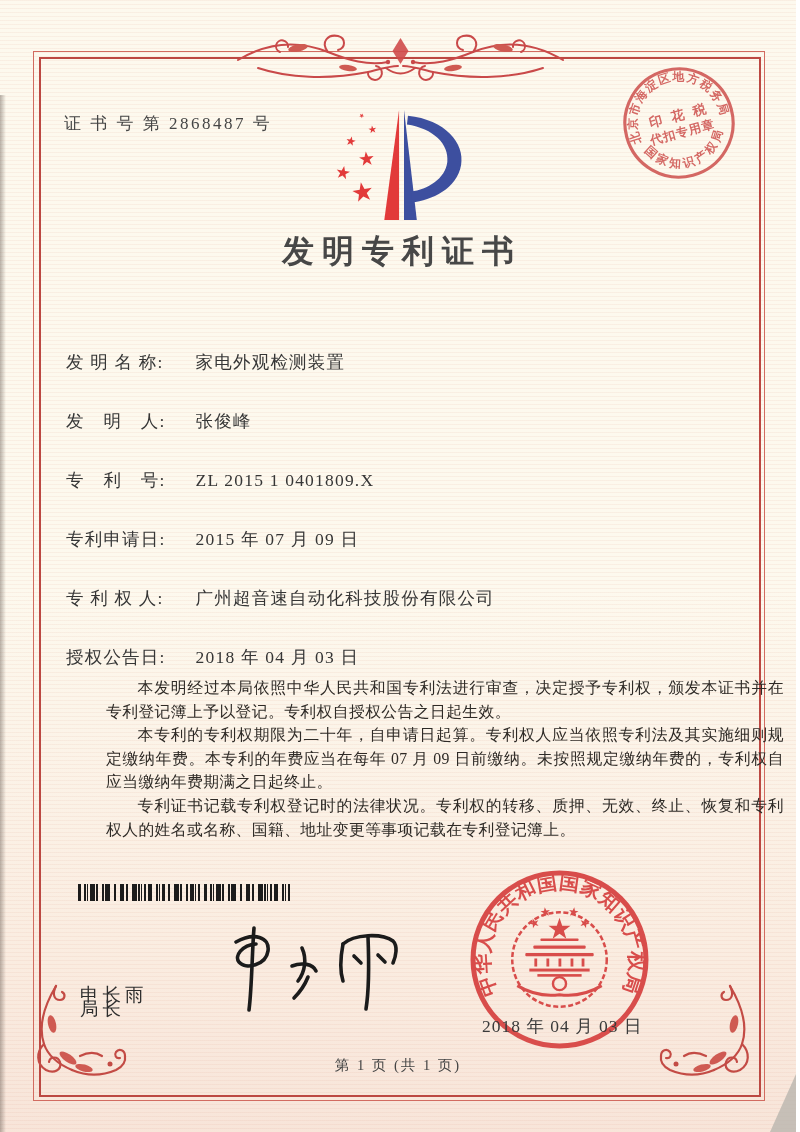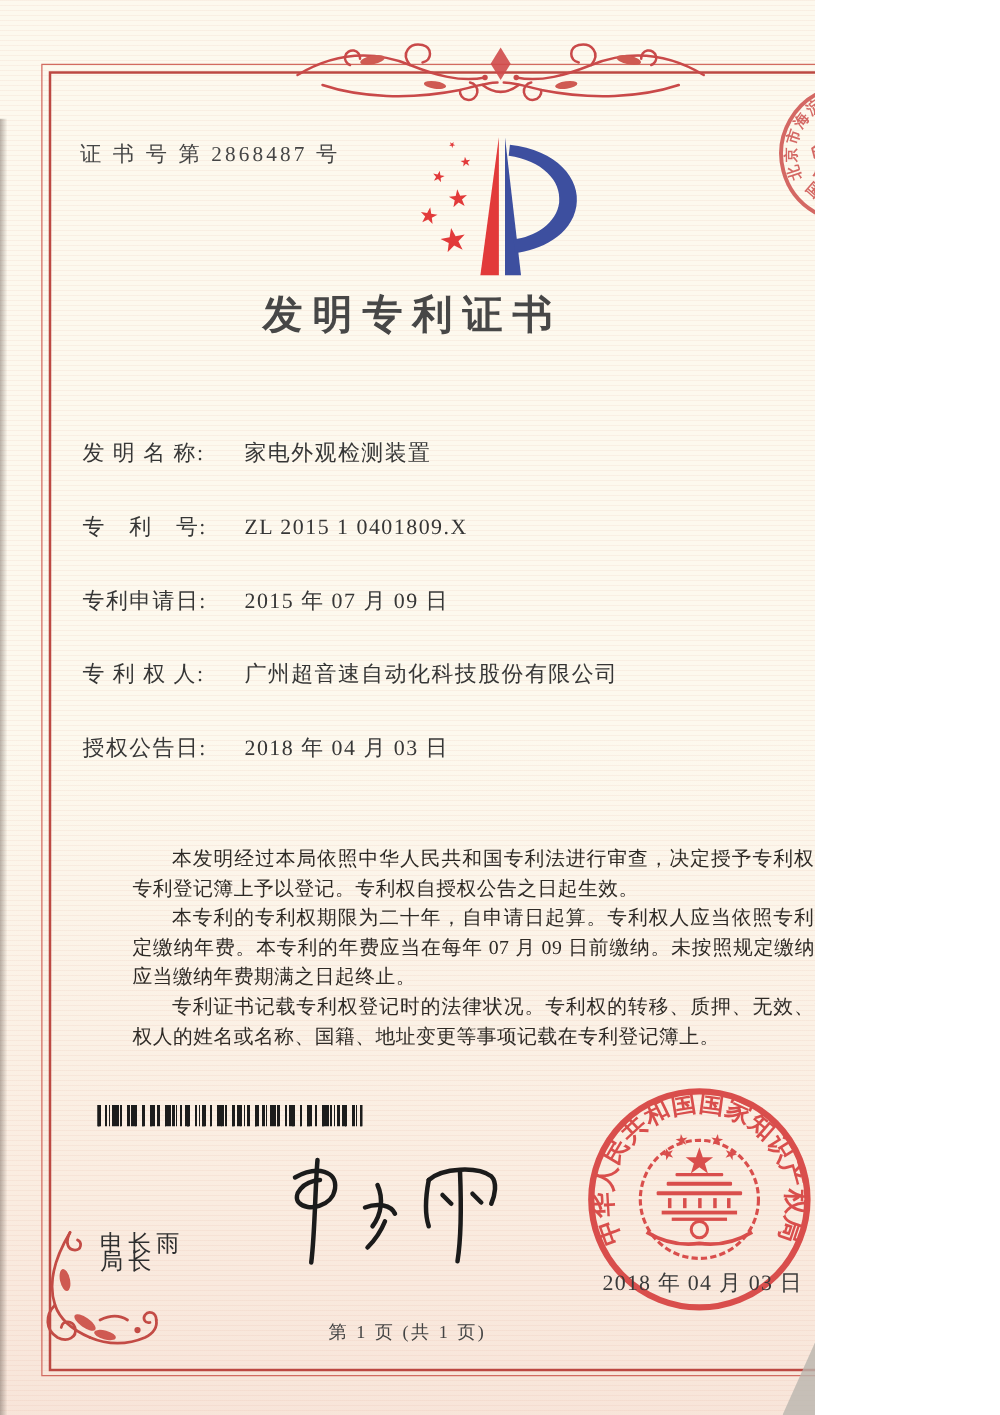--- a/index.html
+++ b/index.html
@@ -1,17 +1,17 @@
 <!DOCTYPE html>
 <html><head>
 <meta charset="utf-8">
 <style>
   html,body{margin:0;padding:0;background:#ffffff;}
   .page{
-    position:relative;width:652px;height:1132px;overflow:hidden;
+    position:relative;width:796px;height:1132px;overflow:hidden;
     font-family:"Liberation Serif","DejaVu Serif",serif;
     background-color:#fdf9ee;
     background-image:
       repeating-linear-gradient(180deg, rgba(219,148,126,0.10) 0 1px, rgba(0,0,0,0) 1px 4px),
       linear-gradient(180deg, rgba(246,222,208,0) 52%, rgba(246,219,206,0.42) 84%, rgba(243,212,200,0.55) 100%);
   }
   
   .frame-outer{position:absolute;left:33px;top:51px;width:730px;height:1048px;border:1.5px solid #d26b60;}
   .frame-inner{position:absolute;left:39px;top:57px;width:718px;height:1036px;border:2.5px solid #bc4842;}
 
@@ -119,20 +119,24 @@
       <text x="61" y="74" text-anchor="middle" font-size="12.5" letter-spacing="1">代扣专用章</text>
     </g>
   </svg>
 
   <div class="title">发明专利证书</div>
 
   <div class="fields">
     <div class="field">
       <span class="lbl">发 明 名 称:</span>
       <span class="val">家电外观检测装置</span>
+    </div>
+    <div class="field">
+      <span class="lbl">发　明　人:</span>
+      <span class="val">张俊峰</span>
     </div>
     <div class="field">
       <span class="lbl">专　利　号:</span>
       <span class="val">ZL 2015 1 0401809.X</span>
     </div>
     <div class="field">
       <span class="lbl">专利申请日:</span>
       <span class="val">2015 年 07 月 09 日</span>
     </div>
     <div class="field">

